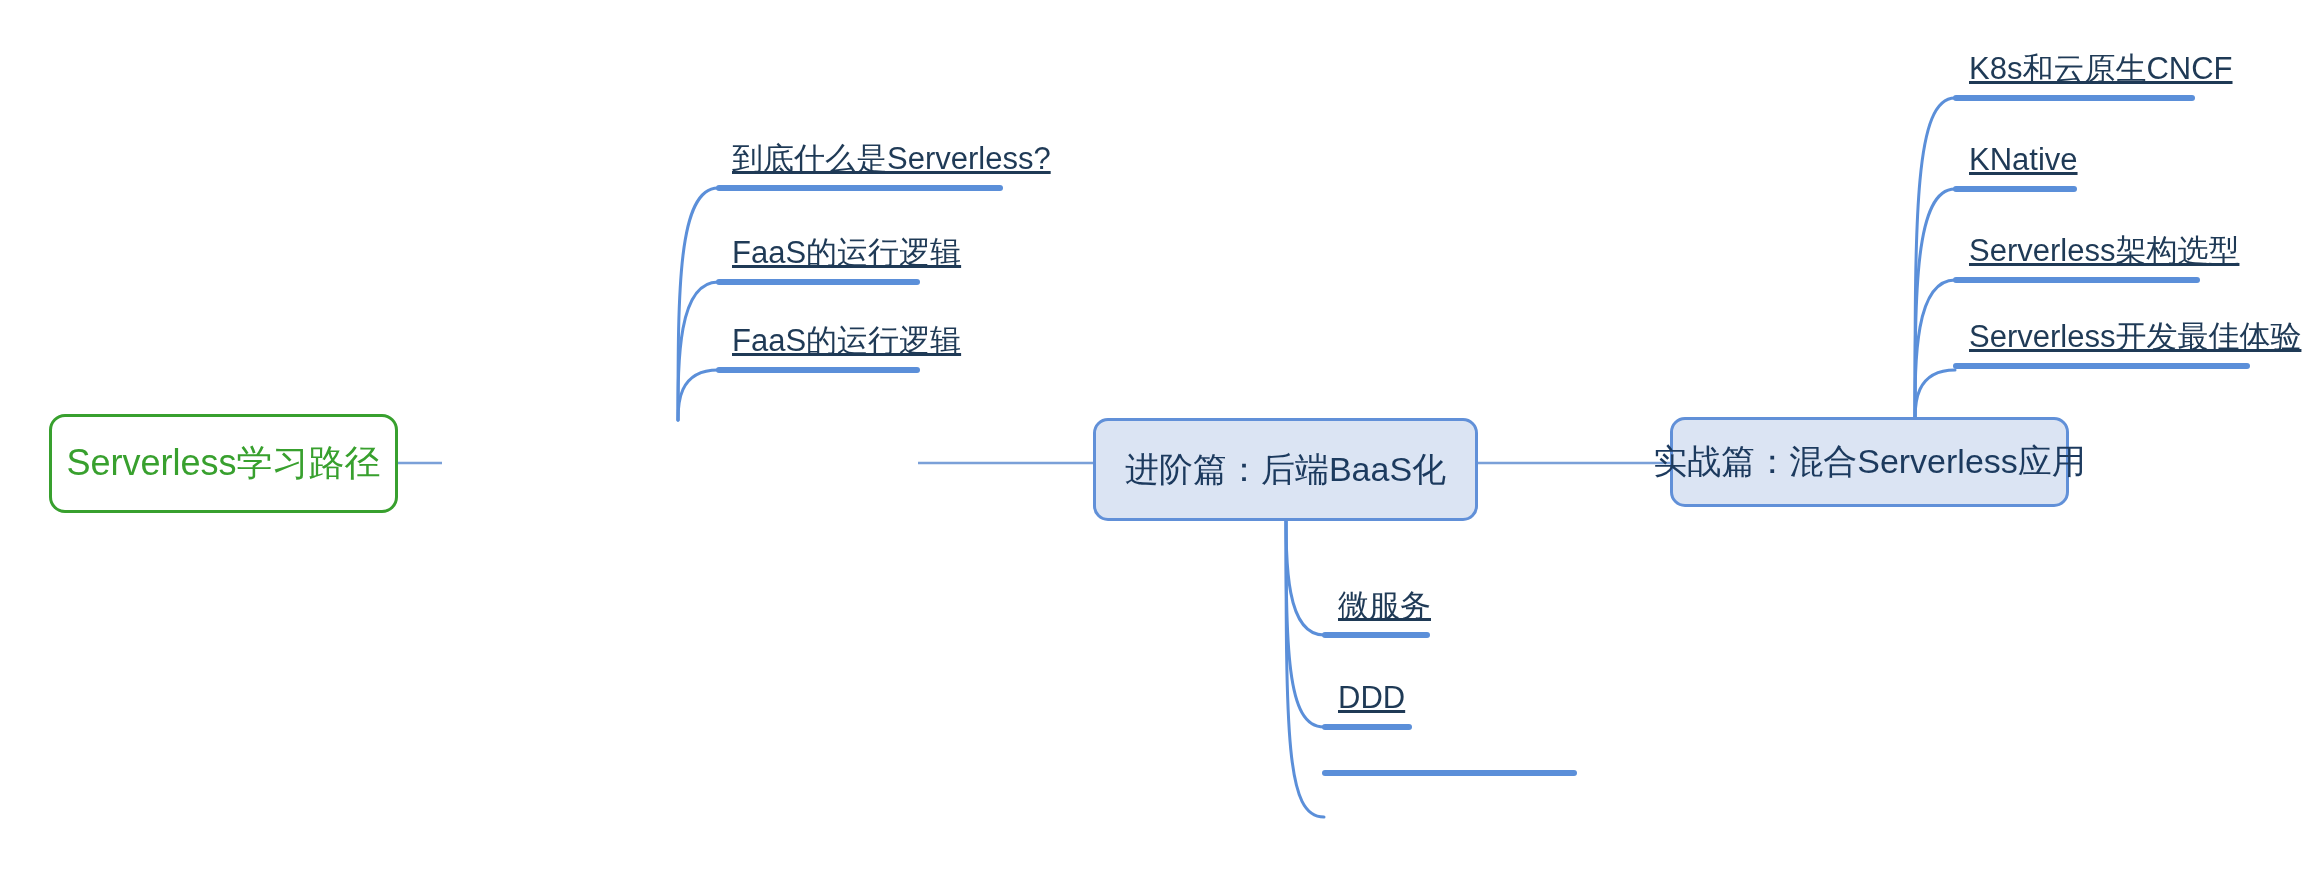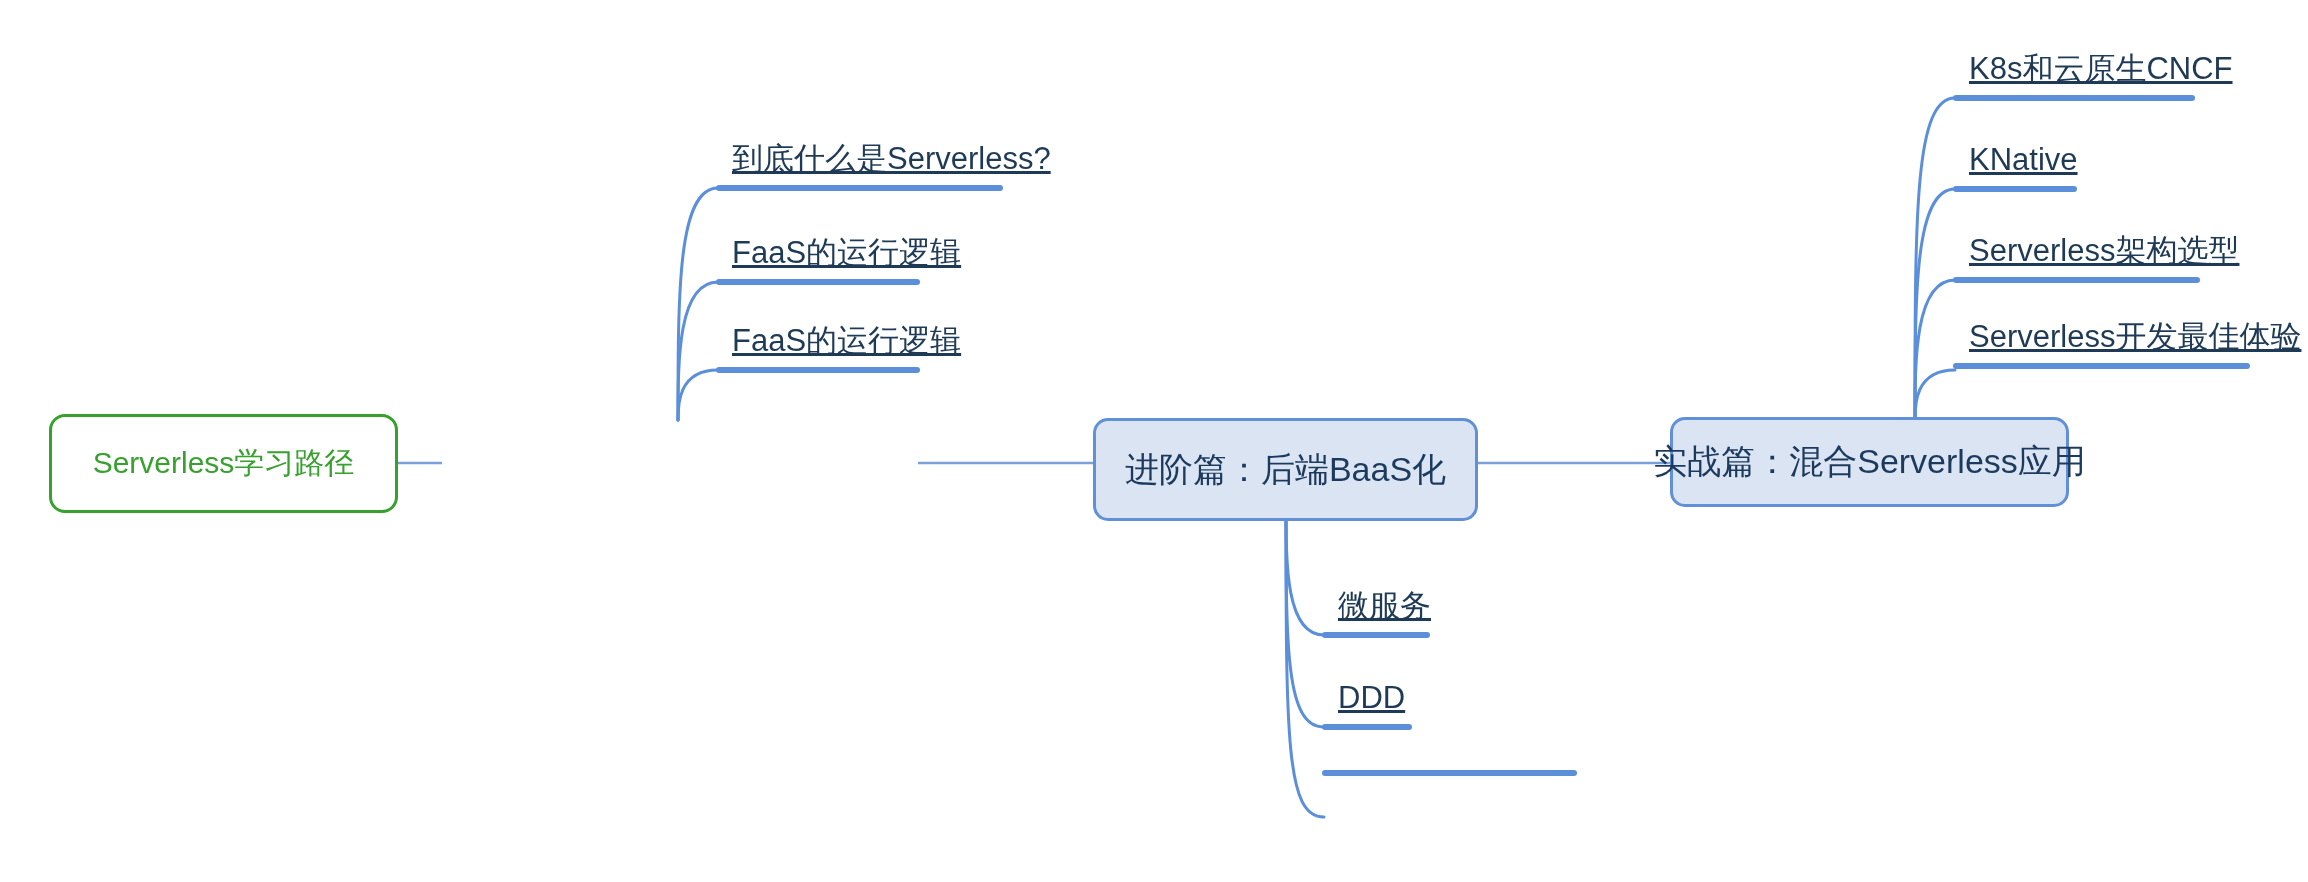--- a/index.html
+++ b/index.html
@@ -32,21 +32,21 @@
     position: absolute;
     display: flex; align-items: center; justify-content: center;
     white-space: nowrap;
     cursor: default;
   }
   .topic-root {
     background: #ffffff;
     border: 3px solid var(--root-accent);
     border-radius: 16px;
     color: var(--root-accent);
-    font-size: 30px;
+    font-size: 36px;
   }
   .topic-branch {
     background: var(--branch-fill);
     border: 3px solid var(--branch-border);
     border-radius: 15px;
     color: var(--branch-text);
     font-size: 34px;
   }
   .child {
     position: absolute;

